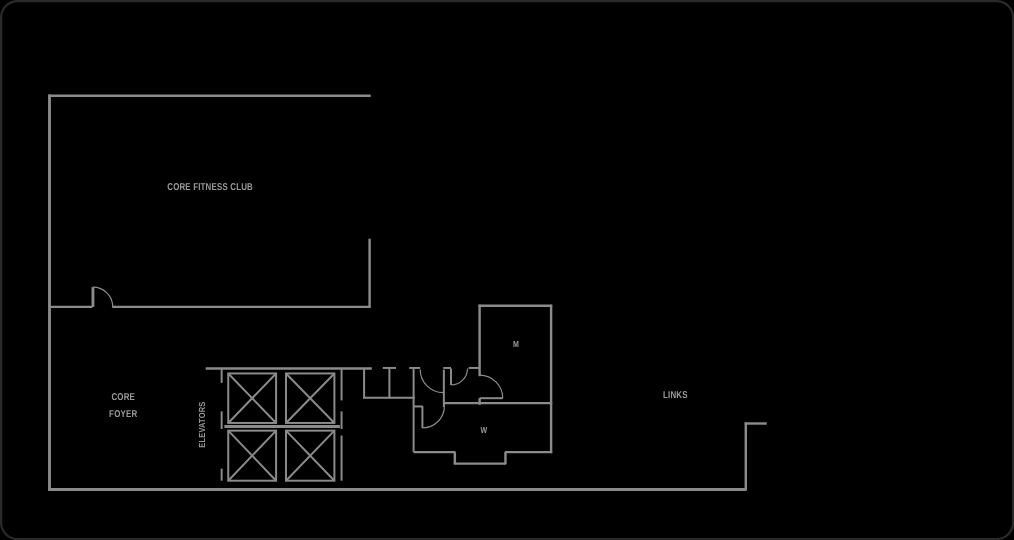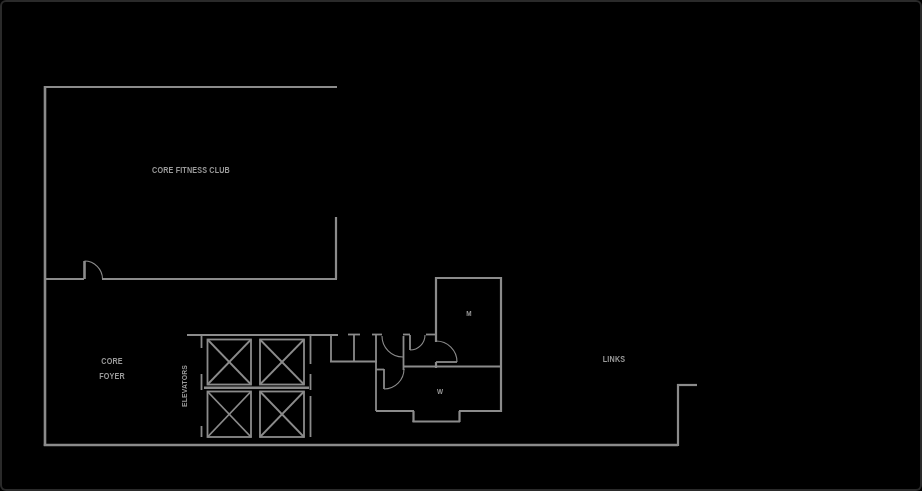--- a/index.html
+++ b/index.html
@@ -7,21 +7,21 @@
     --wall:#8b8b8b;
     --wall-light:#9a9a9a;
     --text:#9a9a9a;
     --frame:#2a2a2a;
   }
   html,body{margin:0;padding:0;background:#000;}
   #canvas{
     position:relative;
     width:922px;height:491px;
     background:var(--bg);
-    border-radius:6px;
+    border-radius:16px;
     box-shadow:inset 0 0 0 2px var(--frame);
     overflow:hidden;
     font-family:"Liberation Sans",sans-serif;
   }
   #plan-svg{position:absolute;left:0;top:0;}
   #plan-svg path, #plan-svg line, #plan-svg rect{
     stroke:var(--wall);
     fill:none;
     stroke-linecap:butt;
   }

